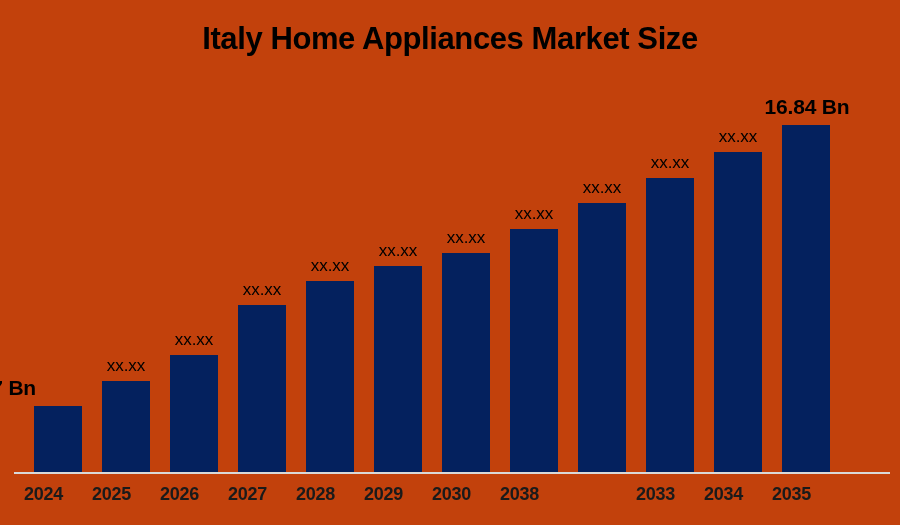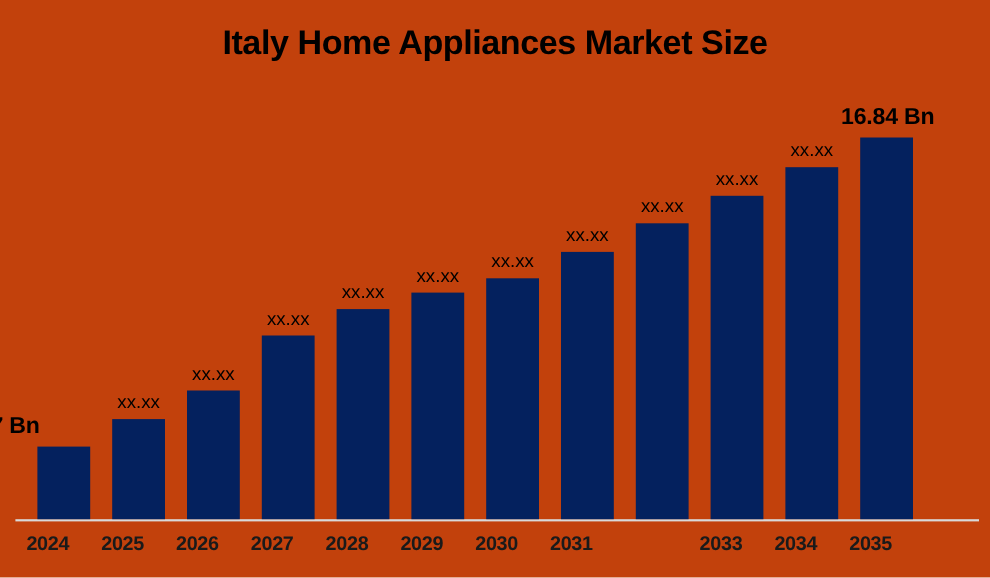--- a/index.html
+++ b/index.html
@@ -139,21 +139,21 @@
       <div class="cat-label" style="left: 364px;">2029</div>
       <div class="bar-group" style="left: 432px; bottom: 53px; height: 219px;">
         <div class="bar" style="height: 219px; bottom: 0px; background: rgb(4, 33, 94);"></div>
         <div class="bar-value-label" style="bottom: 224px;">xx.xx</div>
       </div>
       <div class="cat-label" style="left: 432px;">2030</div>
       <div class="bar-group" style="left: 500px; bottom: 53px; height: 243px;">
         <div class="bar" style="height: 243px; bottom: 0px; background: rgb(4, 33, 94);"></div>
         <div class="bar-value-label" style="bottom: 248px;">xx.xx</div>
       </div>
-      <div class="cat-label" style="left: 500px;">2031</div>
+      <div class="cat-label" style="left: 500px;">2038</div>
       <div class="bar-group" style="left: 568px; bottom: 53px; height: 269px;">
         <div class="bar" style="height: 269px; bottom: 0px; background: rgb(4, 33, 94);"></div>
         <div class="bar-value-label" style="bottom: 274px;">xx.xx</div>
       </div>
       <div class="cat-label" style="left: 568px; margin-top: 44px;">2032</div>
       <div class="bar-group" style="left: 636px; bottom: 53px; height: 294px;">
         <div class="bar" style="height: 294px; bottom: 0px; background: rgb(4, 33, 94);"></div>
         <div class="bar-value-label" style="bottom: 299px;">xx.xx</div>
       </div>
       <div class="cat-label" style="left: 636px;">2033</div>

